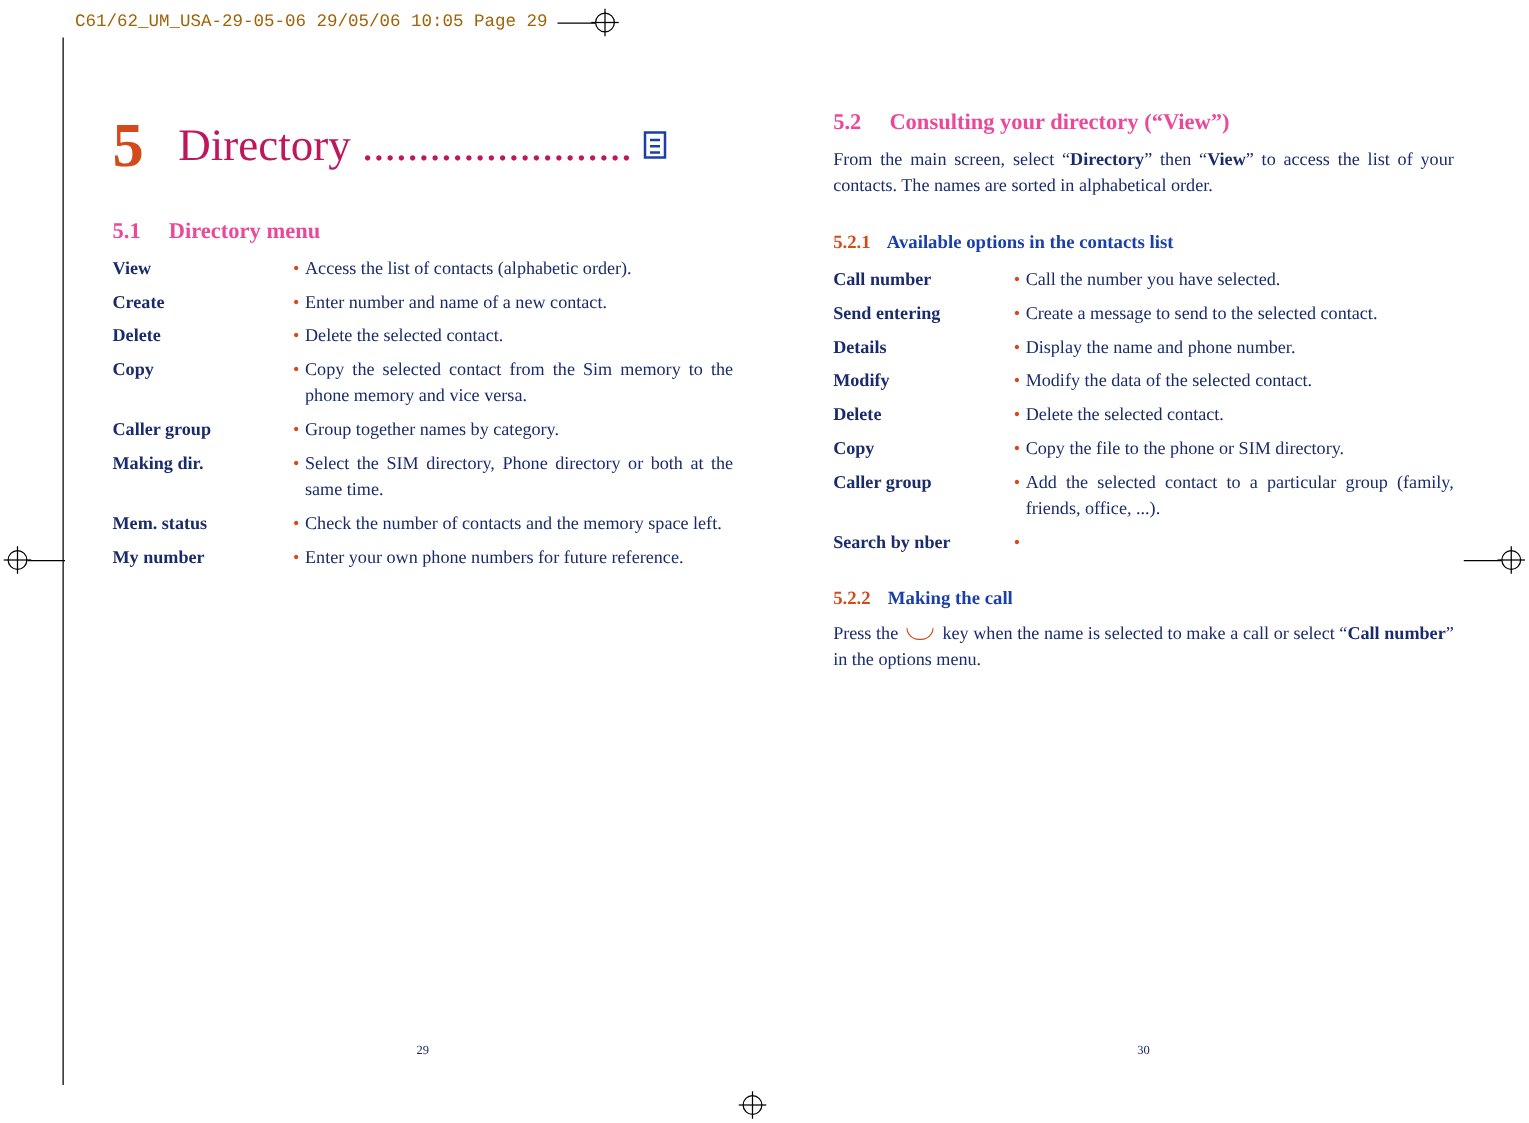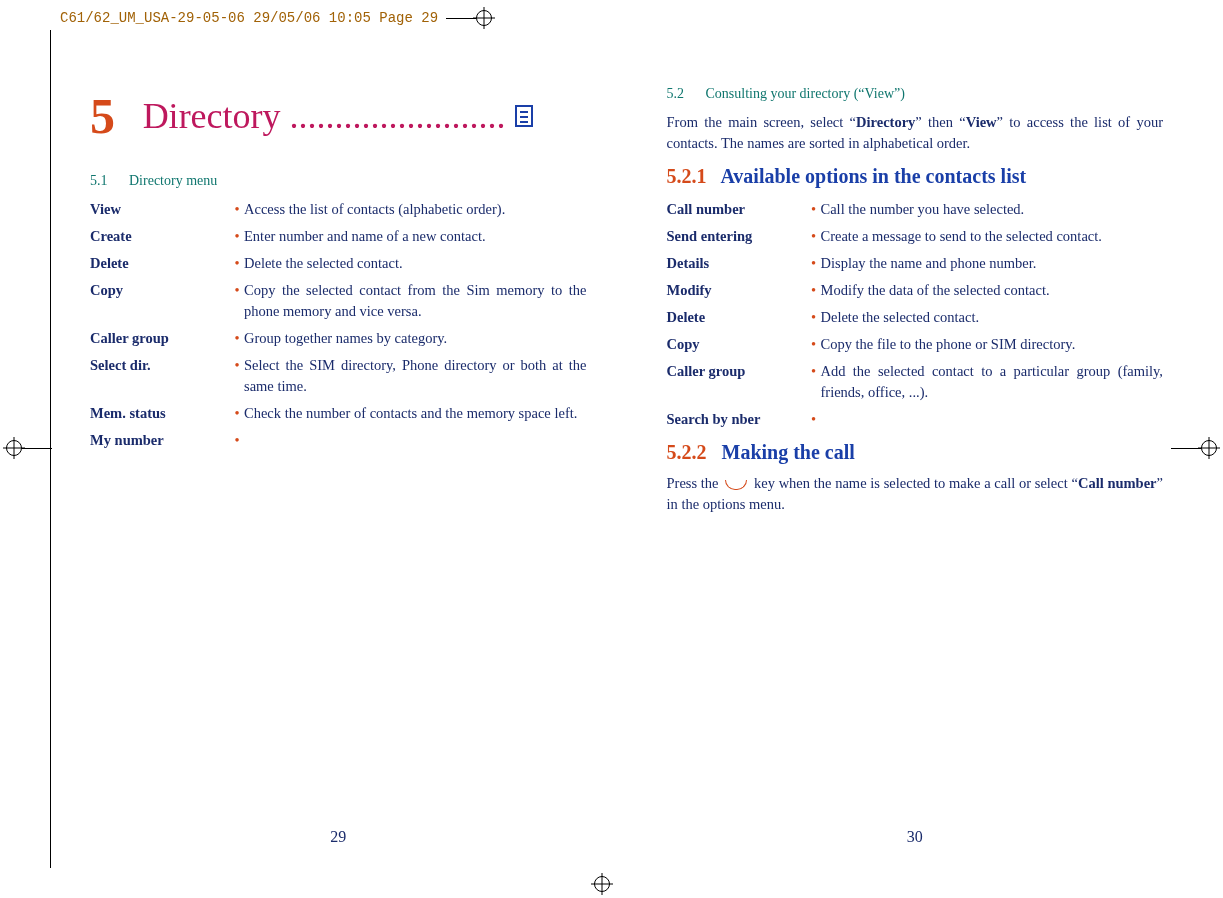--- a/index.html
+++ b/index.html
@@ -79,39 +79,39 @@
     width: 18px; height: 22px;
     border: 2px solid #1a3fa8;
     vertical-align: middle;
     margin-left: 6px;
     position: relative;
   }
   .chapicon::before { content:""; position:absolute; left:3px; right:3px; top:4px; height:2px; background:#1a3fa8; box-shadow: 0 5px 0 #1a3fa8, 0 10px 0 #1a3fa8; }
 
   .intro { margin-top: 12px; text-align: justify; }
 
-  h2.sec { color:#0f766e; font-weight:normal; font-size:14px; margin-top:18px; margin-bottom:8px; }
+  h2.sec { color:#ec4899; font-weight:bold; font-size:18px; margin-top:18px; margin-bottom:8px; }
   h2.sec .num { margin-right: 18px; }
-  h3.sub { color:#1a3fa8; font-weight:bold; font-size:20px; margin-top:8px; margin-bottom:6px; }
+  h3.sub { color:#1a3fa8; font-weight:bold; font-size:15px; margin-top:24px; margin-bottom:6px; }
   h3.sub .num { color:#d54a1a; margin-right: 10px; }
 
   .dl { display: grid; grid-template-columns: 140px 14px 1fr; row-gap: 6px; align-items:start; }
   .dl .term { font-weight: bold; }
   .dl .bul  { color:#d54a1a; text-align:center; }
   .dl .def  { text-align: justify; }
 
   .body { margin-top: 6px; text-align: justify; }
   .b { font-weight: bold; }
 
   .pagenum {
     position: absolute;
     bottom: 20px;
     left: 50%;
     transform: translateX(-50%);
-    font-size: 16px;
+    font-size: 10px;
     text-align: center;
   }
 
   .keyglyph {
     display:inline-block;
     width:22px; height:10px;
     border:1.5px solid #d54a1a;
     border-top:none;
     border-radius: 0 0 12px 12px;
     vertical-align: middle;
@@ -174,28 +174,29 @@
         <div class="def">Enter number and name of a new contact.</div>
         <div class="term">Delete</div>
         <div class="bul">•</div>
         <div class="def">Delete the selected contact.</div>
         <div class="term">Copy</div>
         <div class="bul">•</div>
         <div class="def">Copy the selected contact from the Sim memory to the phone memory and vice versa.</div>
         <div class="term">Caller group</div>
         <div class="bul">•</div>
         <div class="def">Group together names by category.</div>
-        <div class="term">Select dir.</div>
+        <div class="term">Making dir.</div>
         <div class="bul">•</div>
         <div class="def">Select the SIM directory, Phone directory or both at the same time.</div>
         <div class="term">Mem. status</div>
         <div class="bul">•</div>
         <div class="def">Check the number of contacts and the memory space left.</div>
         <div class="term">My number</div>
         <div class="bul">•</div>
+        <div class="def">Enter your own phone numbers for future reference.</div>
       </div>
 
     <div class="pagenum">29</div>
   </div>
 
   <div class="page">
     <h2 class="sec" style="margin-top:4px">
       <span class="num">5.2</span>
       <span>Consulting your directory (“View”)</span>
     </h2>

